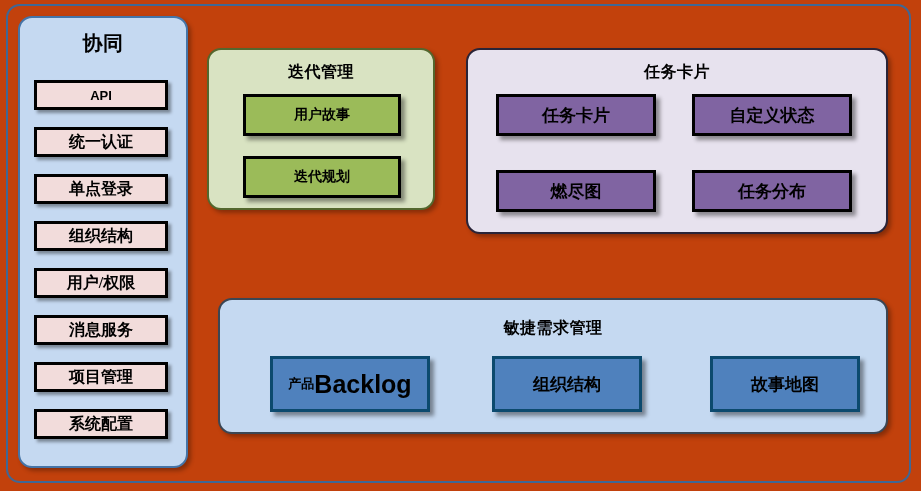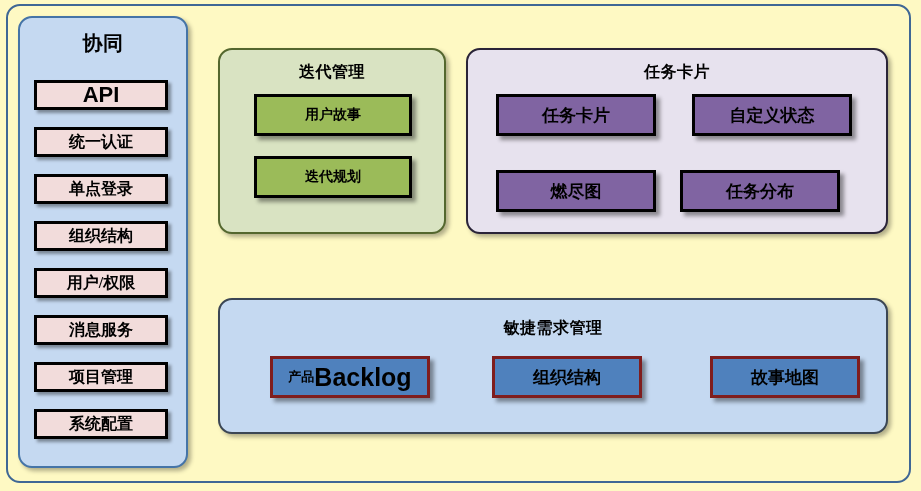--- a/index.html
+++ b/index.html
@@ -8,21 +8,21 @@
     background: #ffffff;
   }
   body {
     font-family: "Liberation Sans", "DejaVu Sans", sans-serif;
   }
 
   #canvas {
     position: relative;
     width: 921px;
     height: 491px;
-    background: #fef9c3;
+    background: #c2410c;
     overflow: hidden;
   }
 
   
   .outer-frame {
     position: absolute;
     left: 6px;
     top: 4px;
     width: 905px;
     height: 479px;
@@ -75,29 +75,29 @@
     align-items: center;
     justify-content: center;
     font-size: 16px;
     font-family: "Liberation Serif", "DejaVu Serif", serif;
     font-weight: bold;
     color: #000000;
     line-height: 1;
   }
   .side-item.is-api {
     font-family: "Liberation Sans", "DejaVu Sans", sans-serif;
-    font-size: 22px;
+    font-size: 13px;
   }
 
   
   .panel-iteration {
-    left: 218px;
+    left: 207px;
     top: 48px;
     width: 228px;
-    height: 186px;
+    height: 162px;
     background: #d9e3c2;
     border: 2px solid #54672e;
   }
   .panel-iteration .panel-title {
     top: 12px;
     font-size: 16px;
   }
   .green-box {
     position: absolute;
     left: 34px;
@@ -155,23 +155,23 @@
     background: #c5d9f1;
     border: 2px solid #3b4654;
   }
   .panel-agile .panel-title {
     top: 18px;
     font-size: 16px;
   }
   .blue-box {
     position: absolute;
     top: 56px;
-    height: 42px;
+    height: 56px;
     background: #4f81bd;
-    border: 3px solid #7f1d1d;
+    border: 3px solid #0c4a6e;
     box-sizing: border-box;
     box-shadow: 4px 4px 4px rgba(0,0,0,0.40);
     display: flex;
     align-items: center;
     justify-content: center;
     font-size: 17px;
     font-family: "Liberation Serif", "DejaVu Serif", serif;
     font-weight: bold;
     color: #000000;
   }
@@ -211,21 +211,21 @@
     <div class="green-box" style="top:44px">用户故事</div>
     <div class="green-box" style="top:106px">迭代规划</div>
   </div>
 
   <div class="panel panel-kanban">
     <div class="panel-title">任务卡片</div>
 
     <div class="purple-box" style="left:28px;  top:44px">任务卡片</div>
     <div class="purple-box" style="left:224px; top:44px">自定义状态</div>
     <div class="purple-box" style="left:28px;  top:120px">燃尽图</div>
-    <div class="purple-box" style="left:212px; top:120px">任务分布</div>
+    <div class="purple-box" style="left:224px; top:120px">任务分布</div>
   </div>
 
   <div class="panel panel-agile">
     <div class="panel-title">敏捷需求管理</div>
 
     <div class="blue-box" style="left:50px; width:160px">
       <span class="bk-cjk">产品</span>
         <span class="bk-latin">Backlog</span>
     </div>
 

